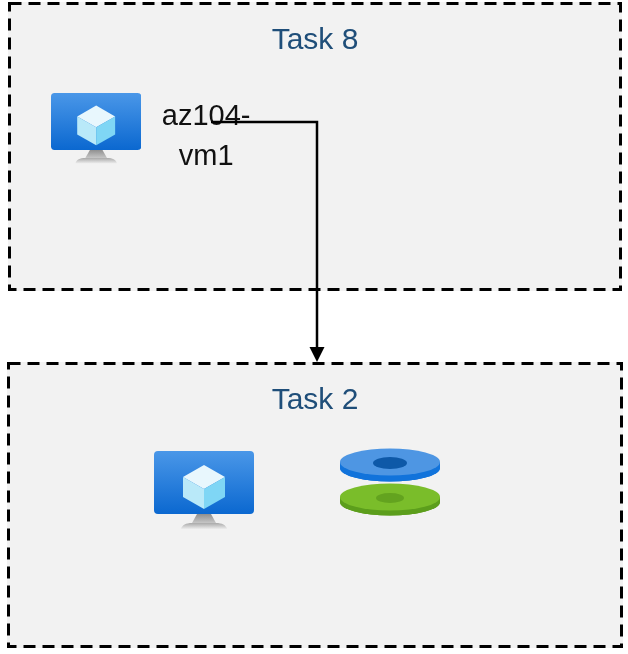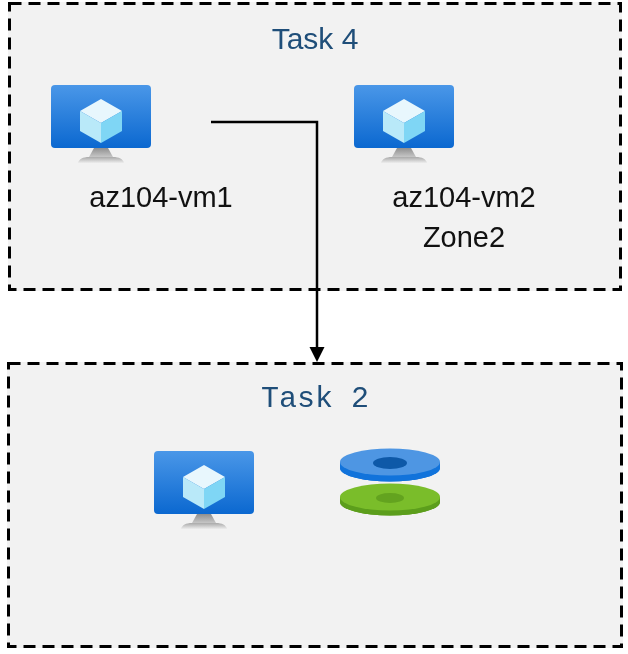--- a/index.html
+++ b/index.html
@@ -8,24 +8,24 @@
     font-family:"Liberation Sans", sans-serif;
   }
   .panel{position:absolute;background:#f2f2f2;}
   .panel-border{position:absolute;left:0;top:0;pointer-events:none;}
   .panel-title{
     position:absolute;left:0;right:0;text-align:center;
     color:#1f4e79;font-size:30px;line-height:34px;font-weight:400;
   }
   .task1{left:8px;top:2px;width:614px;height:289px;}
   .task1 .panel-title{top:20px;}
-  .task2{left:7px;top:362px;width:616px;height:286px;font-family:Liberation Mono, monospace;}
+  .task2{left:7px;top:362px;width:616px;height:286px;}
   .task2 .panel-title{top:20px;}
   .vm-group{
-    position:absolute;width:220px;display:flex;flex-direction:column;
+    position:absolute;width:220px;display:flex;flex-direction:row;align-items:center;
   }
   .vm-group.vm1{left:43px;top:83px;}
   .vm-group.vm2{left:346px;top:83px;}
   .vm-label{
     margin-top:10px;text-align:center;color:#111111;
     font-size:29px;line-height:40px;
   }
   .task2-vm{position:absolute;left:147px;top:89px;}
   .task2-disk{position:absolute;left:331px;top:85px;}
   .connector{position:absolute;left:0;top:0;pointer-events:none;z-index:5;}
@@ -51,50 +51,36 @@
         <stop offset="1" stop-color="#ededed"></stop>
       </linearGradient>
     </defs>
   </svg>
 
   <div class="panel task1">
     <svg class="panel-border" width="614" height="289">
       <rect x="1.5" y="1.5" width="611" height="286" fill="none" stroke="#000000" stroke-width="3" stroke-dasharray="12 7"></rect>
     </svg>
 
-    <div class="panel-title">Task 4</div>
+    <div class="panel-title">Task 8</div>
 
     <div class="vm-group vm1">
       <svg width="100" height="82" viewBox="0 0 100 82">
         <rect x="0" y="0" width="100" height="63" rx="4" fill="url(#gradScreen)"></rect>
         <polygon points="50,14 71,26 50,38 29,26" fill="#e8f7fd"></polygon>
         <polygon points="29,26 50,38 50,58 29,46" fill="#b9e9f9"></polygon>
         <polygon points="71,26 50,38 50,58 71,46" fill="#7fd6f5"></polygon>
         <polygon points="43,63 57,63 62,72 38,72" fill="url(#gradNeck)"></polygon>
         <path d="M38,72 L62,72 C68,72 72,74 73,78 L27,78 C28,74 32,72 38,72 Z" fill="url(#gradBase)"></path>
       </svg>
       <div class="vm-label">
         <div>az104-vm1</div>
       </div>
     </div>
 
-    <div class="vm-group vm2">
-      <svg width="100" height="82" viewBox="0 0 100 82">
-        <rect x="0" y="0" width="100" height="63" rx="4" fill="url(#gradScreen)"></rect>
-        <polygon points="50,14 71,26 50,38 29,26" fill="#e8f7fd"></polygon>
-        <polygon points="29,26 50,38 50,58 29,46" fill="#b9e9f9"></polygon>
-        <polygon points="71,26 50,38 50,58 71,46" fill="#7fd6f5"></polygon>
-        <polygon points="43,63 57,63 62,72 38,72" fill="url(#gradNeck)"></polygon>
-        <path d="M38,72 L62,72 C68,72 72,74 73,78 L27,78 C28,74 32,72 38,72 Z" fill="url(#gradBase)"></path>
-      </svg>
-      <div class="vm-label">
-        <div>az104-vm2</div>
-        <div>Zone2</div>
-      </div>
-    </div>
   </div>
 
   <div class="panel task2">
     <svg class="panel-border" width="616" height="286">
       <rect x="1.5" y="1.5" width="613" height="283" fill="none" stroke="#000000" stroke-width="3" stroke-dasharray="12 7"></rect>
     </svg>
 
     <div class="panel-title">Task 2</div>
 
     <div class="task2-vm">

